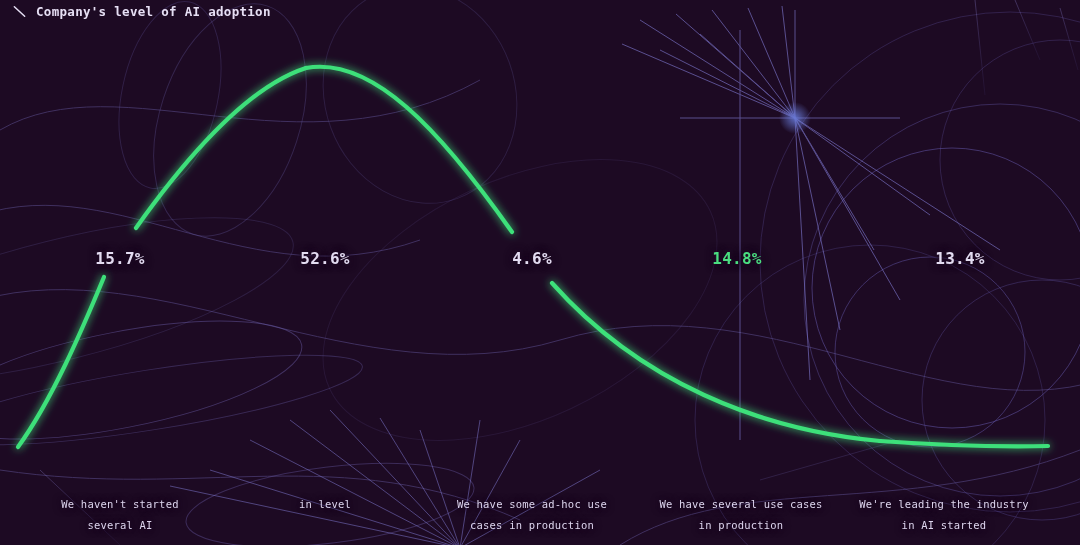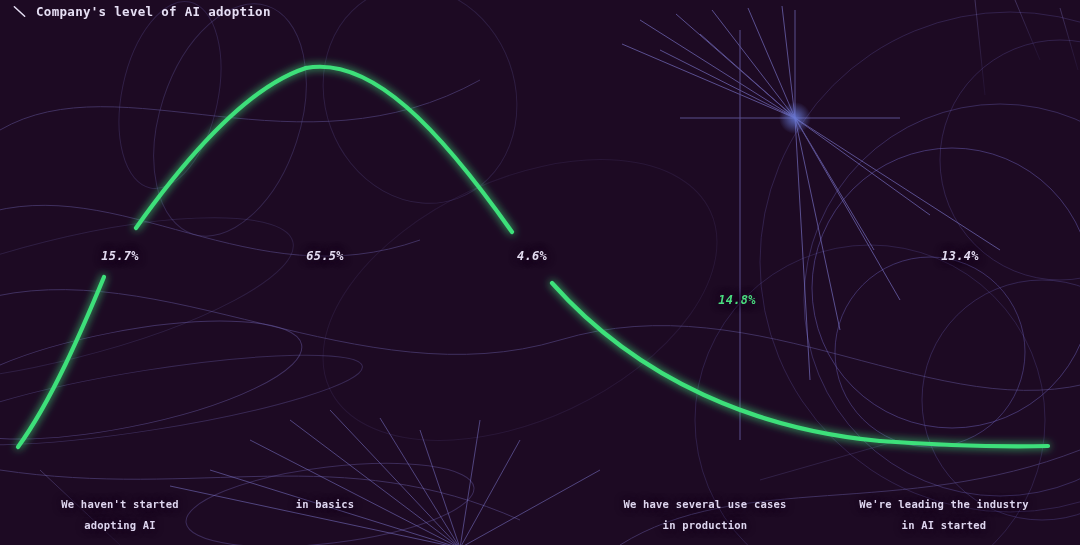--- a/index.html
+++ b/index.html
@@ -60,40 +60,39 @@
   
   .value-labels, .category-labels {
     position:absolute;
     inset:0;
     z-index:25;
     pointer-events:none;
   }
   .value-label {
     position:absolute;
     transform:translateX(-50%);
-    font-size:12px;
+    font-size:16px;
     font-weight:700;
     letter-spacing:0.25px;
     color:#e3dcf1;
     white-space:nowrap;
     pointer-events:auto;
     cursor:default;
     text-shadow:0 0 4px #1d0a23, 0 0 7px #1d0a23, 0 0 10px #1d0a23;
-    font-style:italic;
   }
   .value-label.is-active { color:#4ade80; }
 
   
   .category-label {
     position:absolute;
     transform:translateX(-50%);
     width:230px;
     text-align:center;
     font-size:10.5px;
-    font-weight:700;
+    font-weight:400;
     line-height:21px;
     letter-spacing:0.2px;
     color:#ded6ef;
     pointer-events:auto;
     cursor:default;
     text-shadow:0 0 4px #1d0a23, 0 0 8px #1d0a23;
   }
   .category-label .cl-line { display:block; }
 </style>
 </head>
@@ -209,35 +208,39 @@
       <path d="M 306 68 C 372 56 440 130 512 232"></path>
 
       <path d="M 552 283 C 640 382 760 430 880 441"></path>
 
       <path d="M 880 441 C 950 446 1000 447 1048 446"></path>
     </g>
   </svg>
 
   <div class="value-labels">
     <div class="value-label" style="left:120px; top:249px;">15.7%</div>
-    <div class="value-label" style="left:325px; top:249px;">65.5%</div>
+    <div class="value-label" style="left:325px; top:249px;">52.6%</div>
     <div class="value-label" style="left:532px; top:249px;">4.6%</div>
-    <div class="value-label is-active" style="left:737px; top:249px;margin-top:44px;">14.8%</div>
+    <div class="value-label is-active" style="left:737px; top:249px;">14.8%</div>
     <div class="value-label" style="left:944px; top:249px;margin-left:16px;">13.4%</div>
   </div>
 
   <div class="category-labels">
     <div class="category-label" style="left:120px; top:494px;">
       <span class="cl-line">We haven't started</span>
-      <span class="cl-line">adopting AI</span>
+      <span class="cl-line">several AI</span>
     </div>
     <div class="category-label" style="left:325px; top:494px;">
-      <span class="cl-line">in basics</span>
-    </div>
-    <div class="category-label" style="left:705px; top:494px;">
+      <span class="cl-line">in level</span>
+    </div>
+    <div class="category-label" style="left:532px; top:494px;">
+      <span class="cl-line">We have some ad-hoc use</span>
+      <span class="cl-line">cases in production</span>
+    </div>
+    <div class="category-label" style="left:741px; top:494px;">
       <span class="cl-line">We have several use cases</span>
       <span class="cl-line">in production</span>
     </div>
     <div class="category-label" style="left:944px; top:494px;">
       <span class="cl-line">We're leading the industry</span>
       <span class="cl-line">in AI started</span>
     </div>
   </div>
 
 </div>

